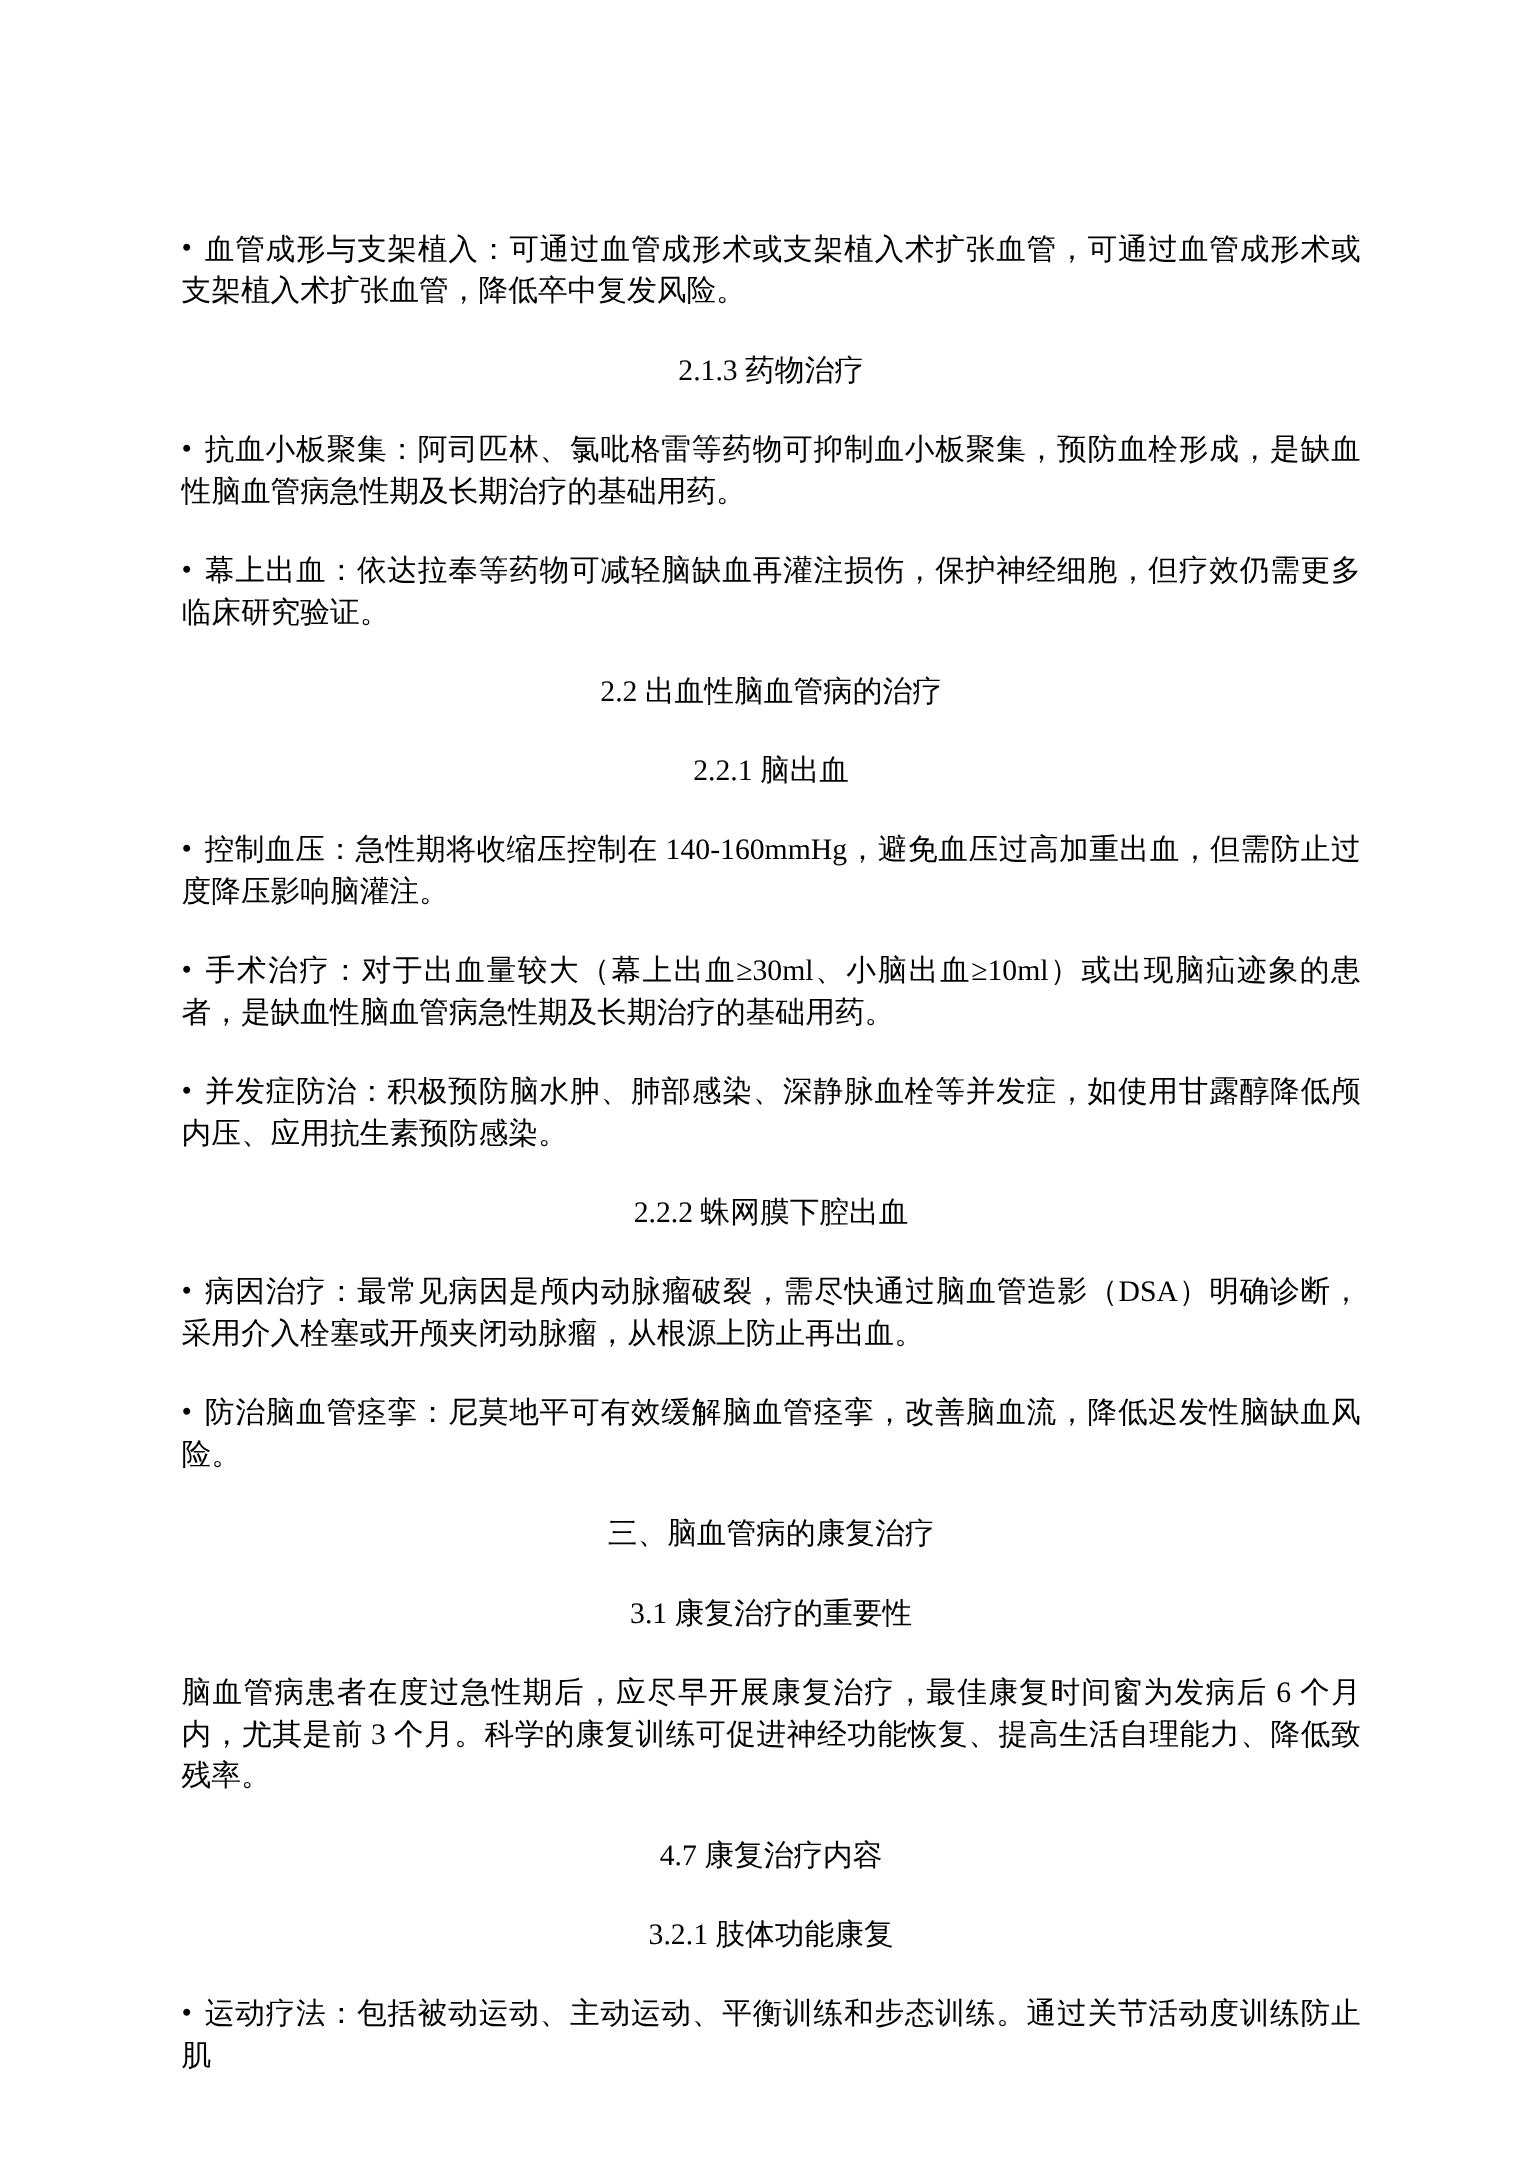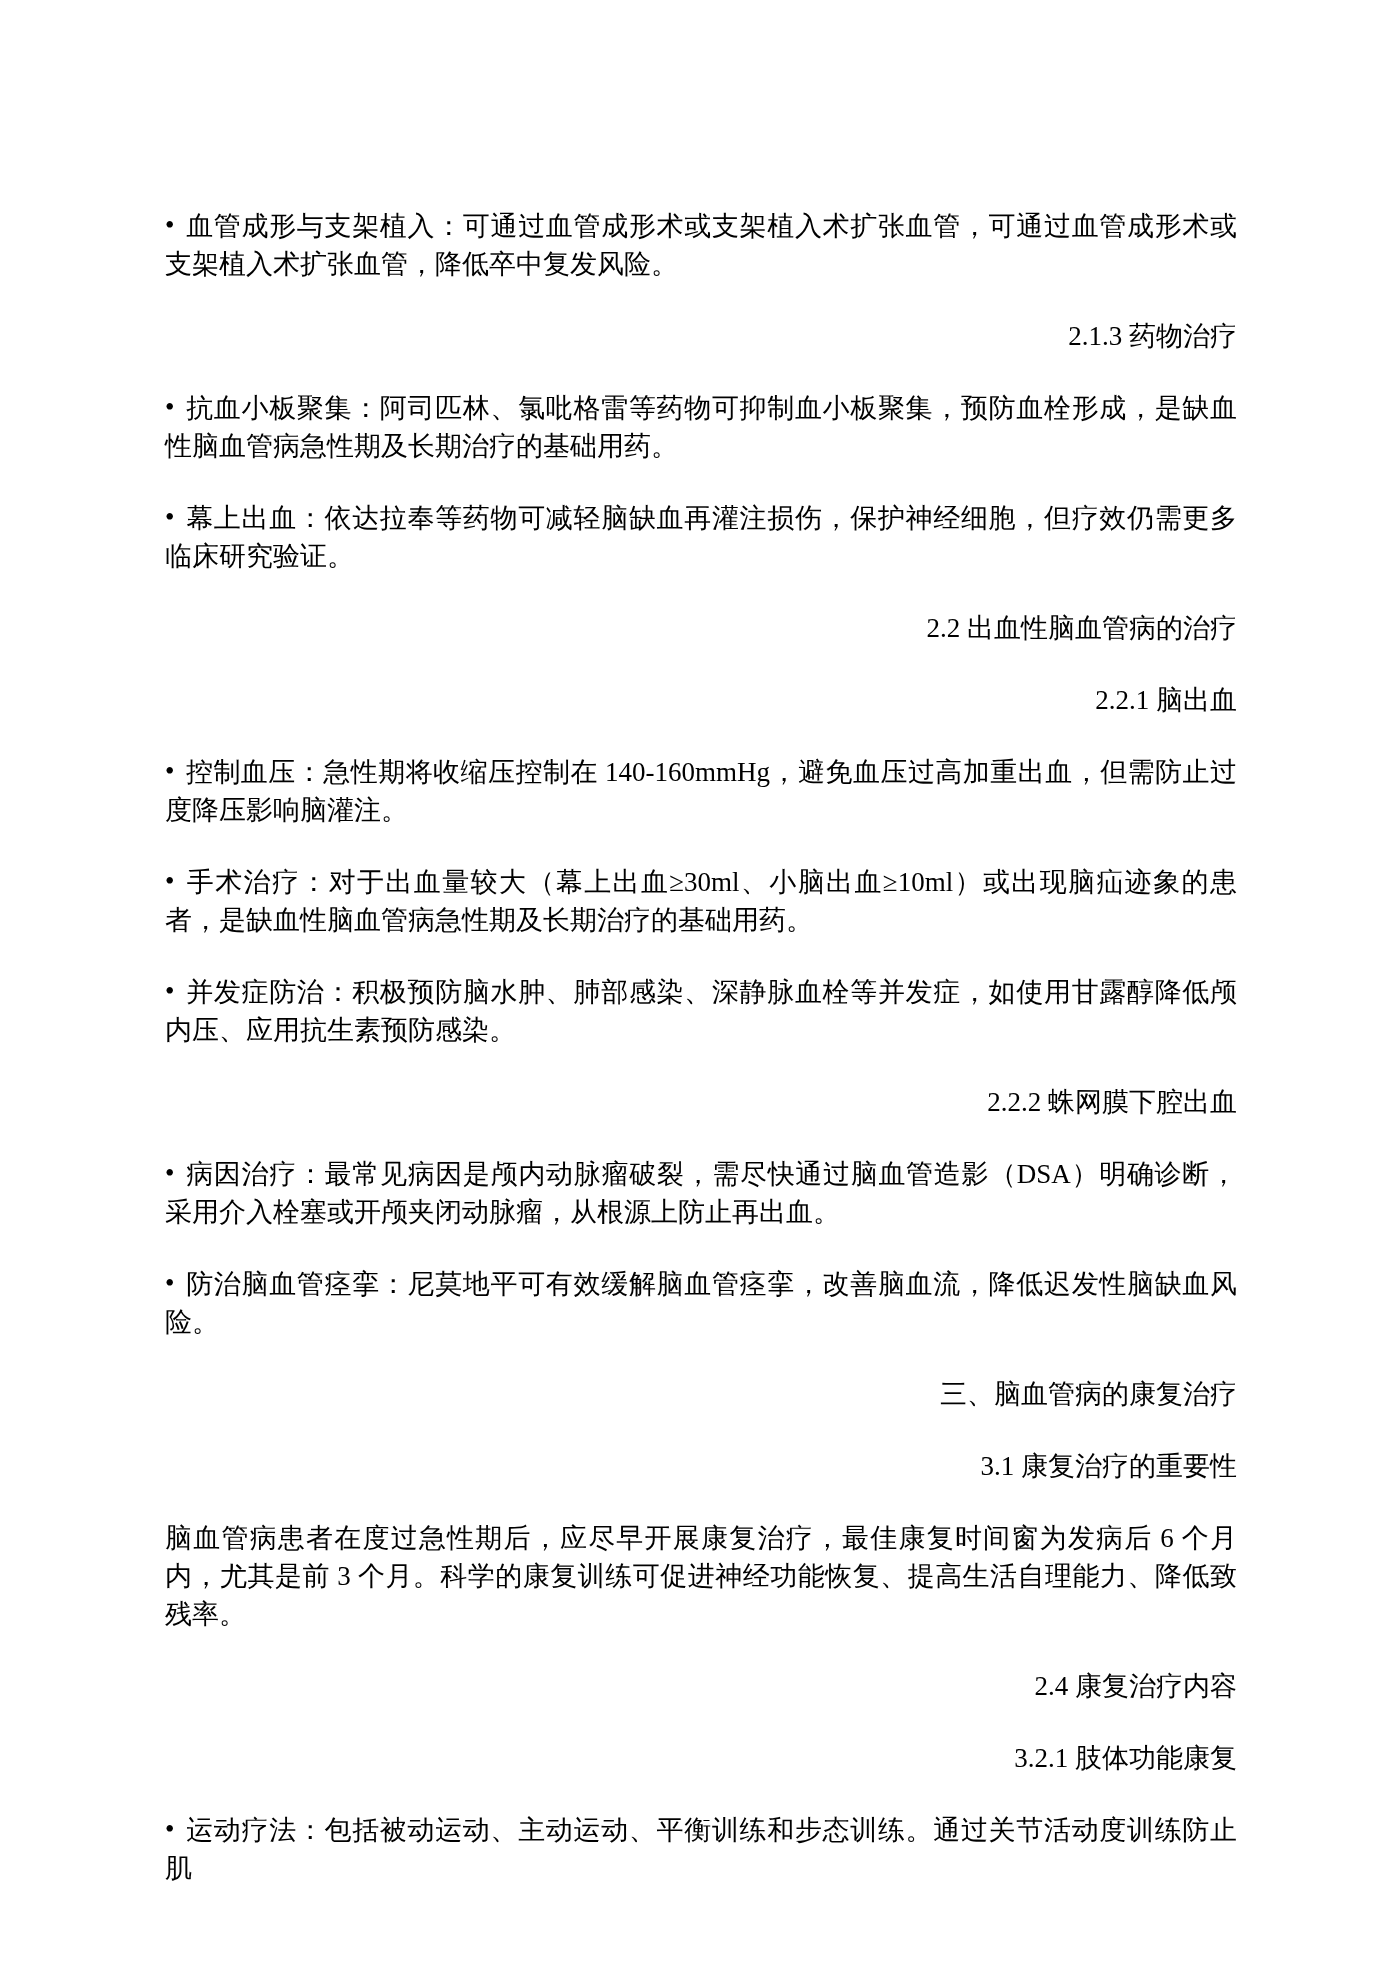--- a/index.html
+++ b/index.html
@@ -20,21 +20,21 @@
     line-height: 38px;
     color: #000000;
   }
   .block {
     margin: 0 0 34px 0;
     text-align: justify;
     text-justify: inter-ideograph;
     word-break: normal;
   }
   .block.heading {
-    text-align: right;
+    text-align: center;
     margin-top: 28px;
   }
   .bullet-marker {
     display: inline-block;
     margin-right: 11px;
     transform: translateY(-1px);
   }
 </style>
 </head>
 <body>
@@ -49,17 +49,17 @@
       <p class="block heading"><span>2.2.1 脑出血</span></p>
       <p class="block bullet"><span class="bullet-marker">•</span><span>控制血压：急性期将收缩压控制在 140-160mmHg，避免血压过高加重出血，但需防止过度降压影响脑灌注。</span></p>
       <p class="block bullet"><span class="bullet-marker">•</span><span>手术治疗：对于出血量较大（幕上出血≥30ml、小脑出血≥10ml）或出现脑疝迹象的患者，是缺血性脑血管病急性期及长期治疗的基础用药。</span></p>
       <p class="block bullet"><span class="bullet-marker">•</span><span>并发症防治：积极预防脑水肿、肺部感染、深静脉血栓等并发症，如使用甘露醇降低颅内压、应用抗生素预防感染。</span></p>
       <p class="block heading"><span>2.2.2 蛛网膜下腔出血</span></p>
       <p class="block bullet"><span class="bullet-marker">•</span><span>病因治疗：最常见病因是颅内动脉瘤破裂，需尽快通过脑血管造影（DSA）明确诊断，采用介入栓塞或开颅夹闭动脉瘤，从根源上防止再出血。</span></p>
       <p class="block bullet"><span class="bullet-marker">•</span><span>防治脑血管痉挛：尼莫地平可有效缓解脑血管痉挛，改善脑血流，降低迟发性脑缺血风险。</span></p>
       <p class="block heading"><span>三、脑血管病的康复治疗</span></p>
       <p class="block heading"><span>3.1 康复治疗的重要性</span></p>
       <p class="block paragraph"><span>脑血管病患者在度过急性期后，应尽早开展康复治疗，最佳康复时间窗为发病后 6 个月内，尤其是前 3 个月。科学的康复训练可促进神经功能恢复、提高生活自理能力、降低致残率。</span></p>
-      <p class="block heading"><span>2.4 康复治疗内容</span></p>
+      <p class="block heading"><span>4.7 康复治疗内容</span></p>
       <p class="block heading"><span>3.2.1 肢体功能康复</span></p>
       <p class="block bullet"><span class="bullet-marker">•</span><span>运动疗法：包括被动运动、主动运动、平衡训练和步态训练。通过关节活动度训练防止肌</span></p>
     </section>
 </main>
 
 </body></html>

